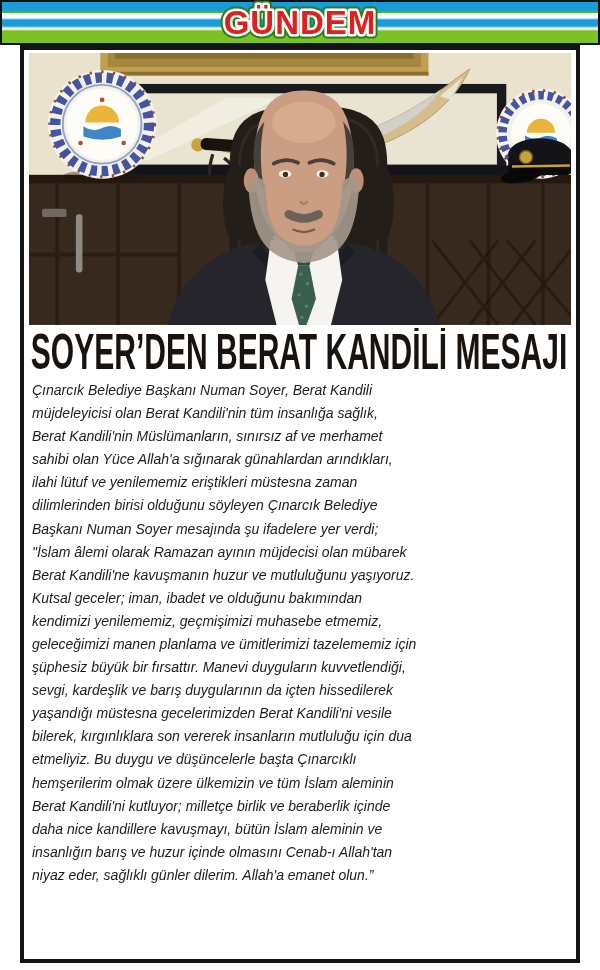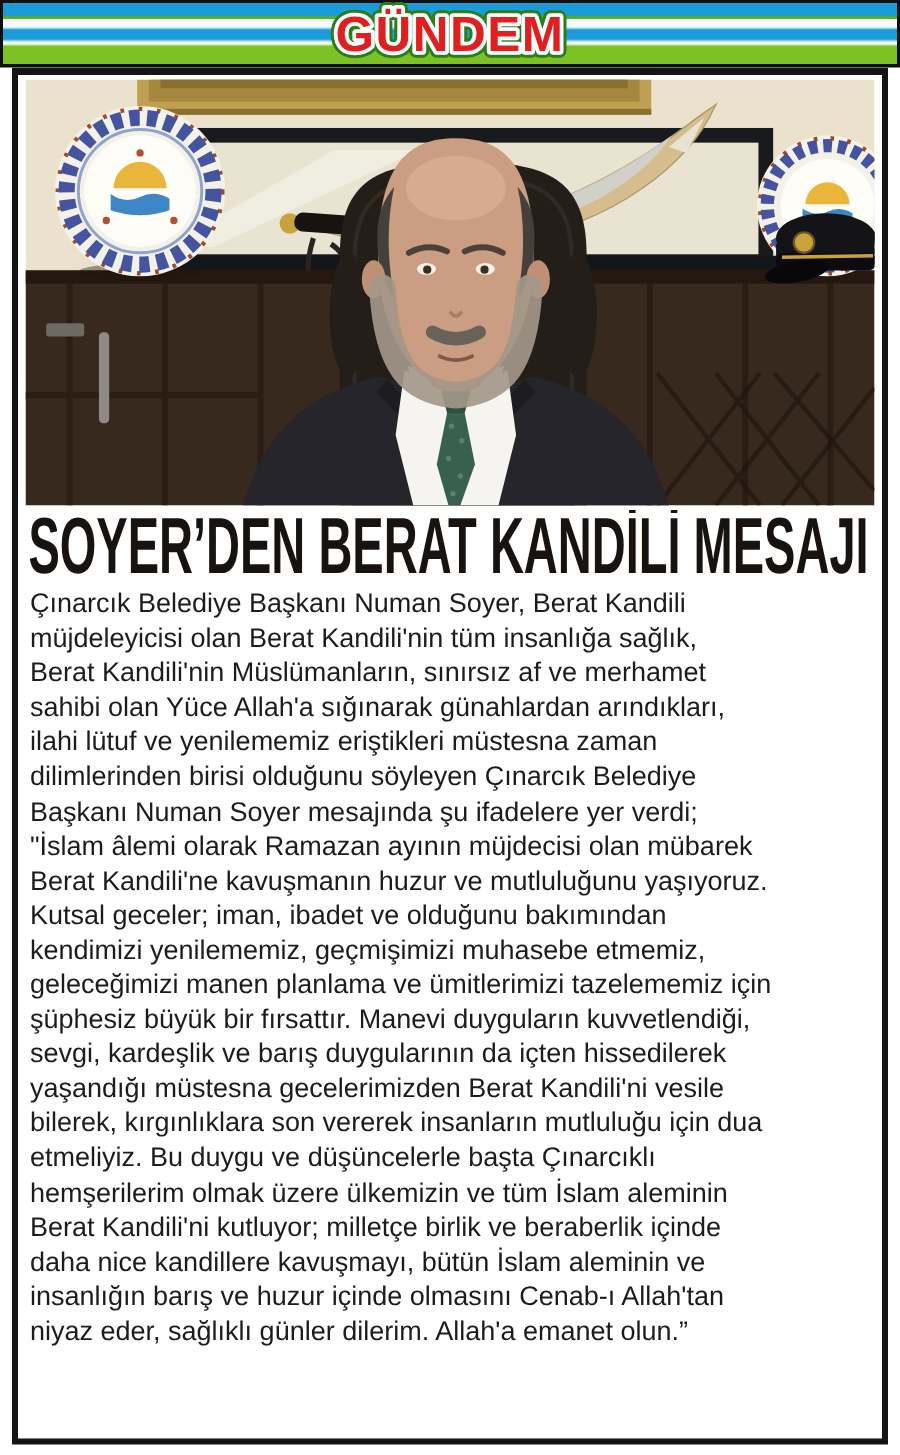--- a/index.html
+++ b/index.html
@@ -18,31 +18,31 @@
       #fdfeff 13px,#f2faff 18px,
       #1b9cd8 20px,#1b9cd8 26px,
       #e9f5fc 28px,#ffffff 29px,
       #7cc226 31px,#7cc226 43px,
       #101010 43px,#101010 45px);
     display:flex;align-items:center;justify-content:center;
   }
   .banner svg{overflow:visible;display:block;}
   
   .content{
-    margin:0 8px;box-sizing:border-box;height:918px;
+    margin:0 20px;box-sizing:border-box;height:918px;
     border:4px solid #141414;border-top-width:5px;
     padding:2px 2px 0;background:#fff;
   }
   .photo-wrap{padding:1px 3px 0;}
   .photo-wrap svg{display:block;width:100%;height:auto;}
   .headline-wrap{margin:3px 2px 0;}
   .headline-wrap svg{display:block;width:100%;}
   .article-body{
     padding:2px 6px 0;color:#1c1c1c;
-    font-size:18px;line-height:23.1px;
+    font-size:14px;line-height:23.1px;font-style:italic;
   }
   .article-body .line{white-space:nowrap;}
 </style>
 </head>
 <body>
 
 <div class="page">
 
   <div class="banner">
     <svg width="230" height="40" viewBox="0 0 230 40">

